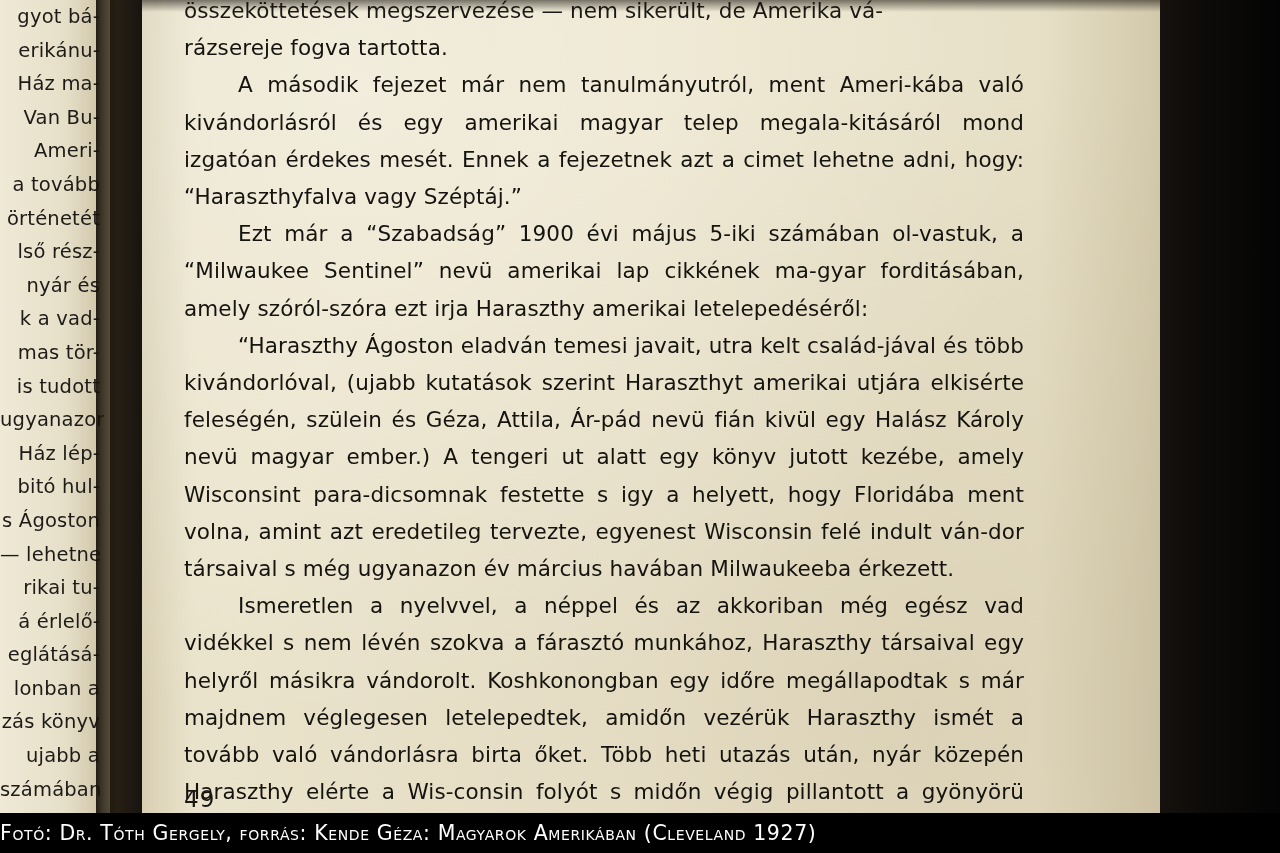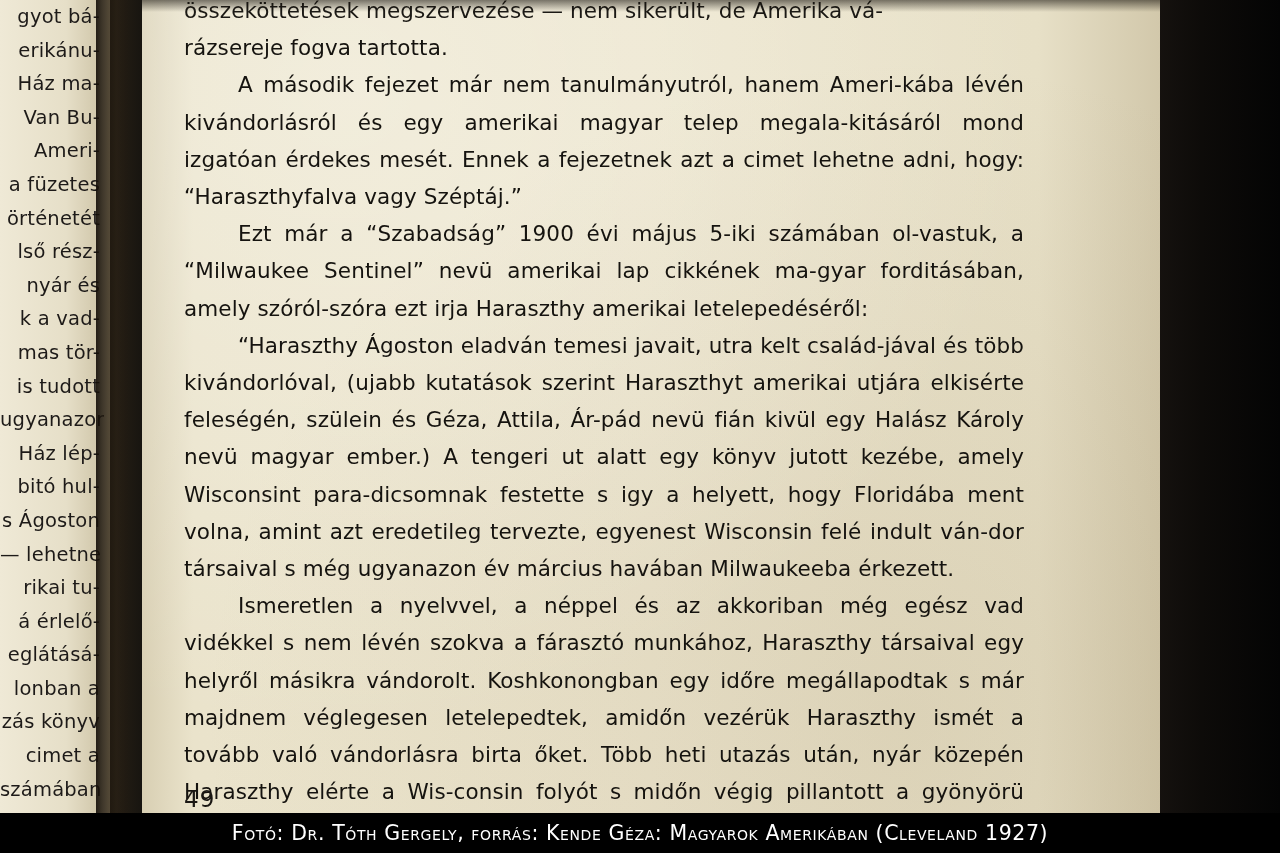--- a/index.html
+++ b/index.html
@@ -131,21 +131,21 @@
 
   
   .credit-bar {
     position: absolute;
     left: 0; bottom: 0;
     width: 1280px;
     height: 40px;
     background: #000;
     display: flex;
     align-items: center;
-    justify-content: center;
+    justify-content: flex-start;
   }
   .credit-text {
     font-family: "DejaVu Sans", sans-serif;
     font-size: 20.5px;
     font-variant: small-caps;
     color: #ffffff;
     letter-spacing: 0.6px;
     white-space: nowrap;
   }
 </style>
@@ -158,54 +158,54 @@
   <div class="spine-shadow"></div>
 
   <div class="left-page">
     <div class="left-text">
       <span class="ln">gyot bá-</span>
       <span class="ln">erikánu-</span>
       <span class="gap"></span>
       <span class="ln">Ház ma-</span>
       <span class="ln">Van Bu-</span>
       <span class="ln">Ameri-</span>
-      <span class="ln">a füzetes</span>
+      <span class="ln">a tovább</span>
       <span class="ln">örténetét</span>
       <span class="gap"></span>
       <span class="ln">lső rész-</span>
       <span class="ln">nyár és</span>
       <span class="ln">k a vad-</span>
       <span class="ln">mas tör-</span>
       <span class="ln">is tudott</span>
       <span class="ln">ugyanazon</span>
       <span class="ln">Ház lép-</span>
       <span class="ln">bitó hul-</span>
       <span class="ln">s Ágoston</span>
       <span class="ln">— lehetne</span>
       <span class="ln">rikai tu-</span>
       <span class="ln">á érlelő-</span>
       <span class="ln">eglátásá-</span>
       <span class="gap"></span>
       <span class="ln">lonban a</span>
       <span class="ln">zás könyv</span>
-      <span class="ln">cimet a</span>
+      <span class="ln">ujabb a</span>
       <span class="ln">számában</span>
     </div>
   </div>
 
   <div class="gutter-dark"></div>
 
   <div class="right-page">
     <div class="paper-grain"></div>
 
     <div class="col">
       <div class="body-text">
         <p class="noindent cut">összeköttetések megszervezése — nem sikerült, de Amerika vá-</p>
         <p class="noindent">rázsereje fogva tartotta.</p>
-        <p>A második fejezet már nem tanulmányutról, hanem Ameri-kába lévén kivándorlásról és egy amerikai magyar telep megala-kitásáról mond izgatóan érdekes mesét. Ennek a fejezetnek azt a cimet lehetne adni, hogy: “Haraszthyfalva vagy Széptáj.”</p>
+        <p>A második fejezet már nem tanulmányutról, ment Ameri-kába való kivándorlásról és egy amerikai magyar telep megala-kitásáról mond izgatóan érdekes mesét. Ennek a fejezetnek azt a cimet lehetne adni, hogy: “Haraszthyfalva vagy Széptáj.”</p>
         <p>Ezt már a “Szabadság” 1900 évi május 5-iki számában ol-vastuk, a “Milwaukee Sentinel” nevü amerikai lap cikkének ma-gyar forditásában, amely szóról-szóra ezt irja Haraszthy amerikai letelepedéséről:</p>
         <p>“Haraszthy Ágoston eladván temesi javait, utra kelt család-jával és több kivándorlóval, (ujabb kutatások szerint Haraszthyt amerikai utjára elkisérte feleségén, szülein és Géza, Attila, Ár-pád nevü fián kivül egy Halász Károly nevü magyar ember.) A tengeri ut alatt egy könyv jutott kezébe, amely Wisconsint para-dicsomnak festette s igy a helyett, hogy Floridába ment volna, amint azt eredetileg tervezte, egyenest Wisconsin felé indult ván-dor társaival s még ugyanazon év március havában Milwaukeeba érkezett.</p>
         <p>Ismeretlen a nyelvvel, a néppel és az akkoriban még egész vad vidékkel s nem lévén szokva a fárasztó munkához, Haraszthy társaival egy helyről másikra vándorolt. Koshkonongban egy időre megállapodtak s már majdnem véglegesen letelepedtek, amidőn vezérük Haraszthy ismét a tovább való vándorlásra birta őket. Több heti utazás után, nyár közepén Haraszthy elérte a Wis-consin folyót s midőn végig pillantott a gyönyörü Sauk Prairie területen, nagy öröm szállta meg és felkiáltott: “megtaláltam!”</p>
       </div>
     </div>
 
     <div class="folio">49</div>
   </div>
 
   <div class="clip-top"></div>

